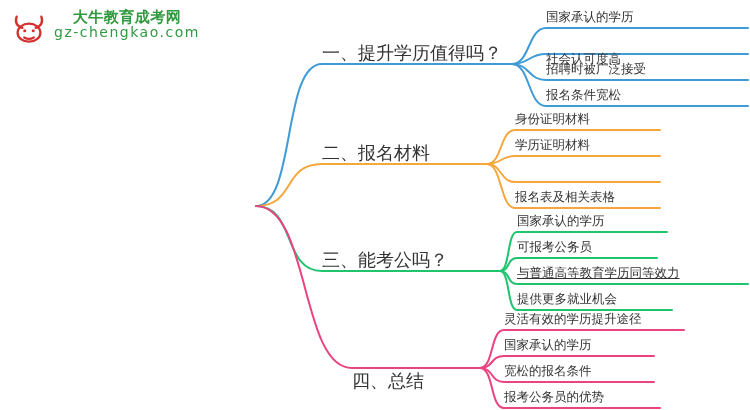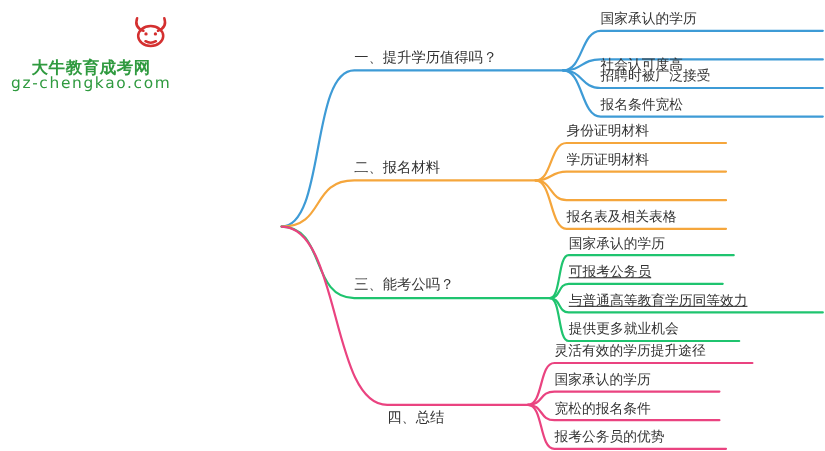--- a/index.html
+++ b/index.html
@@ -7,29 +7,29 @@
     width:750px;height:410px;position:relative;overflow:hidden;
     background:#ffffff;
     font-family:"DejaVu Sans","Liberation Sans",sans-serif;
   }
   #stage{position:absolute;inset:0;width:750px;height:410px;}
   #edges{position:absolute;left:0;top:0;z-index:0;}
   .node{
     position:absolute;z-index:2;white-space:nowrap;
     color:#333333;font-size:12.5px;line-height:16px;
   }
-  .branch-label{font-size:13px;line-height:18px;color:#333333;}
+  .branch-label{font-size:18px;line-height:18px;color:#333333;}
   .root-label{
     font-size:14px;line-height:18px;font-weight:400;color:#e84a5f;
     text-align:center;
   }
   
   .logo{
     position:absolute;left:10px;top:8px;z-index:3;
-    display:flex;align-items:flex-end;gap:6px;flex-direction:column;
+    display:flex;align-items:flex-start;gap:6px;
   }
   .logo-text{display:flex;flex-direction:column;align-items:center;}
   .logo-title{
     color:#2f9a3f;font-weight:bold;font-size:15px;line-height:18px;
     letter-spacing:.5px;
   }
   .logo-sub{
     color:#2f9a3f;font-size:14px;line-height:12px;letter-spacing:1.5px;
   }
 </style>
@@ -97,21 +97,21 @@
   <div class="node" style="left:546px;top:61px;width:202px;">招聘时被广泛接受</div>
   <div class="node" style="left:546px;top:87px;width:202px;">报名条件宽松</div>
 
   <div class="node branch-label" style="left:322px;top:144px;width:165px;">二、报名材料</div>
   <div class="node" style="left:515px;top:111px;width:145px;">身份证明材料</div>
   <div class="node" style="left:515px;top:137px;width:145px;">学历证明材料</div>
   <div class="node" style="left:515px;top:189px;width:145px;">报名表及相关表格</div>
 
   <div class="node branch-label" style="left:322px;top:251px;width:178px;">三、能考公吗？</div>
   <div class="node" style="left:517px;top:213px;width:150px;">国家承认的学历</div>
-  <div class="node" style="left:517px;top:239px;width:140px;text-decoration:underline;">可报考公务员</div>
+  <div class="node" style="left:517px;top:239px;width:140px;">可报考公务员</div>
   <div class="node" style="left:517px;top:265px;width:231px;text-decoration:underline;">与普通高等教育学历同等效力</div>
   <div class="node" style="left:517px;top:291px;width:155px;">提供更多就业机会</div>
 
   <div class="node branch-label" style="left:352px;top:329px;width:128px;margin-top:43px;">四、总结</div>
   <div class="node" style="left:504px;top:311px;width:180px;">灵活有效的学历提升途径</div>
   <div class="node" style="left:504px;top:337px;width:150px;">国家承认的学历</div>
   <div class="node" style="left:504px;top:363px;width:150px;">宽松的报名条件</div>
   <div class="node" style="left:504px;top:389px;width:156px;">报考公务员的优势</div>
 
 </div>

